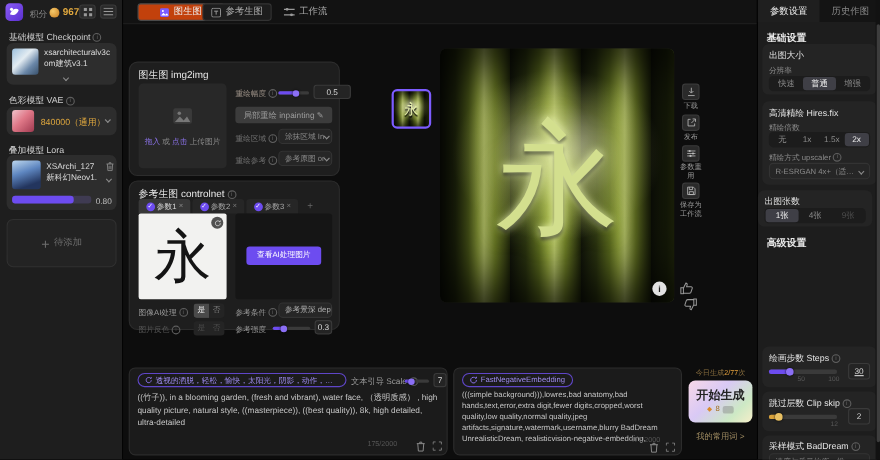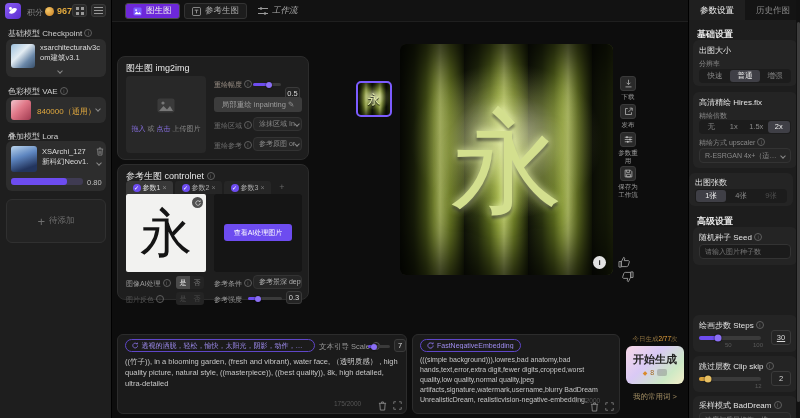--- a/index.html
+++ b/index.html
@@ -124,36 +124,36 @@
       </div>
       <span class="abs" style="left:81px;top:37px;font-size:7.5px;color:#c0c0c0;">0.80</span>
     </div>
     <div class="abs" style="left:6px;top:199px;width:100px;height:44px;background:#232323;border:1px solid #303030;border-radius:6px;display:flex;align-items:center;justify-content:center;gap:4px;color:#6e6e6e;">
       <span style="font-size:13px;line-height:13px;">+</span>
       <span style="font-size:8.5px;">待添加</span>
     </div>
   </div>
 
   <div class="abs" style="left:112px;top:0;width:576px;height:22px;background:#121212;border-bottom:1px solid #1f1f1f;">
-    <div class="abs" style="left:13px;top:3px;height:16px;padding:0 7px;background:#6d28d9;border:1px solid #4a4a4a;border-radius:3px;display:flex;align-items:center;gap:4px;justify-content:center;">
+    <div class="abs" style="left:13px;top:3px;height:16px;padding:0 19px;background:#c2410c;border:1px solid #4a4a4a;border-radius:3px;display:flex;align-items:center;gap:4px;justify-content:center;">
       <svg width="9" height="9" viewBox="0 0 10 10">
           <rect x=".5" y=".5" width="9" height="9" rx="1.5" fill="#7c5cff"></rect>
           <circle cx="3.4" cy="3.4" r="1" fill="#fff"></circle>
           <path d="M1.5 8l2.5-3 2 2 1.5-1.5L9 8z" fill="#fff"></path>
         </svg>
       <span style="font-size:8.5px;color:#ededed;">图生图</span>
     </div>
     <div class="abs" style="left:72px;top:3px;height:16px;padding:0 7px;background:#1d1d1d;border:1px solid #333;border-radius:3px;display:flex;align-items:center;gap:4px;">
       <svg width="9" height="9" viewBox="0 0 10 10">
           <rect x=".5" y=".5" width="9" height="9" rx="1.5" stroke="#9a9a9a" fill="none"></rect>
           <path d="M3 3.5h4M5 3.5V7" stroke="#9a9a9a"></path>
         </svg>
       <span style="font-size:8.5px;color:#ababab;">参考生图</span>
     </div>
-    <div class="abs" style="left:140px;top:3px;height:16px;padding:0 6px;display:flex;align-items:center;gap:4px;font-style:italic;">
+    <div class="abs" style="left:140px;top:3px;height:16px;padding:0 6px;display:flex;align-items:center;gap:4px;">
       <svg width="10" height="8" viewBox="0 0 10 8">
           <path d="M0 1.5h10M0 6.5h10" stroke="#9a9a9a"></path>
           <circle cx="3" cy="1.5" r="1.3" fill="#9a9a9a"></circle>
           <circle cx="7" cy="6.5" r="1.3" fill="#9a9a9a"></circle>
         </svg>
       <span style="font-size:8.5px;color:#ababab;">工作流</span>
     </div>
   </div>
 
   <div class="abs" style="left:117px;top:56px;width:192px;height:104px;background:#1e1e1e;border:1px solid #2c2c2c;border-radius:8px;">
@@ -169,21 +169,21 @@
         <span>或</span>
         <span style="color:#8b72e8;">点击</span>
         <span>上传图片</span>
       </div>
     </div>
     <div class="abs" style="left:96px;top:23px;font-size:7px;color:#9a8f85;"><span>重绘幅度</span> <span class="info"></span></div>
     <div class="abs slider" style="left:135px;top:26px;width:28px;height:3px;">
         <div class="fill" style="width:58%;"></div>
         <div class="knob" style="left:58%;width:6px;height:6px;"></div>
       </div>
-    <div class="abs valbox" style="left:167px;top:20px;width:15px;height:13px;line-height:12px;margin-top:10px;">0.5</div>
+    <div class="abs valbox" style="left:167px;top:20px;width:34px;height:13px;line-height:12px;">0.5</div>
     <div class="abs" style="left:96px;top:40px;width:88px;height:15px;background:#3c3c3c;border-radius:3px;text-align:center;font-size:7.5px;line-height:15px;color:#9c9c9c;"><span>局部重绘 inpainting</span> <span>✎</span></div>
     <div class="abs" style="left:96px;top:64px;font-size:7px;color:#6e6e6e;"><span>重绘区域</span> <span class="info"></span></div>
     <div class="abs dd" style="left:135px;top:60px;width:49px;height:14px;">
         <span>涂抹区域 In</span>
         <span class="chev"></span>
       </div>
     <div class="abs" style="left:96px;top:84px;font-size:7px;color:#6e6e6e;"><span>重绘参考</span> <span class="info"></span></div>
     <div class="abs dd" style="left:135px;top:80px;width:49px;height:14px;">
         <span>参考原图 or</span>
         <span class="chev"></span>
@@ -381,24 +381,20 @@
       <div class="abs title" style="left:6px;top:4px;">出图张数</div>
       <div class="abs seg" style="left:6px;top:16px;width:92px;">
         <span class="opt active">1张</span>
         <span class="opt">4张</span>
         <span class="opt dim">9张</span>
       </div>
     </div>
 
     <div class="abs" style="left:8px;top:215px;font-size:9px;font-weight:bold;color:#e8e8e8;">高级设置</div>
 
-    <div class="abs pcard" style="left:4px;top:227px;width:104px;height:38px;">
-      <div class="abs title" style="left:6px;top:5px;"><span>随机种子 Seed</span> <span class="info"></span></div>
-      <input class="abs" style="left: 6px; top: 17px; width: 92px; height: 15px; background: rgb(27, 27, 27); border: 1px solid rgb(51, 51, 51); border-radius: 4px; color: rgb(207, 207, 207); font-size: 7px; padding: 0px 5px; outline: none;" placeholder="请输入图片种子数">
-    </div>
 
 
     <div class="abs pcard" style="left:4px;top:315px;width:104px;height:37px;">
       <div class="abs title" style="left:6px;top:5px;"><span>绘画步数 Steps</span> <span class="info"></span></div>
       <div class="abs slider" style="left:6px;top:21px;width:62px;height:4px;">
           <div class="fill" style="width:30%;"></div>
           <div class="knob" style="left:30%;"></div>
         </div>
       <span class="abs" style="left:32px;top:27px;font-size:6px;color:#5a5a5a;">50</span>
       <span class="abs" style="left:60px;top:27px;font-size:6px;color:#5a5a5a;">100</span>

